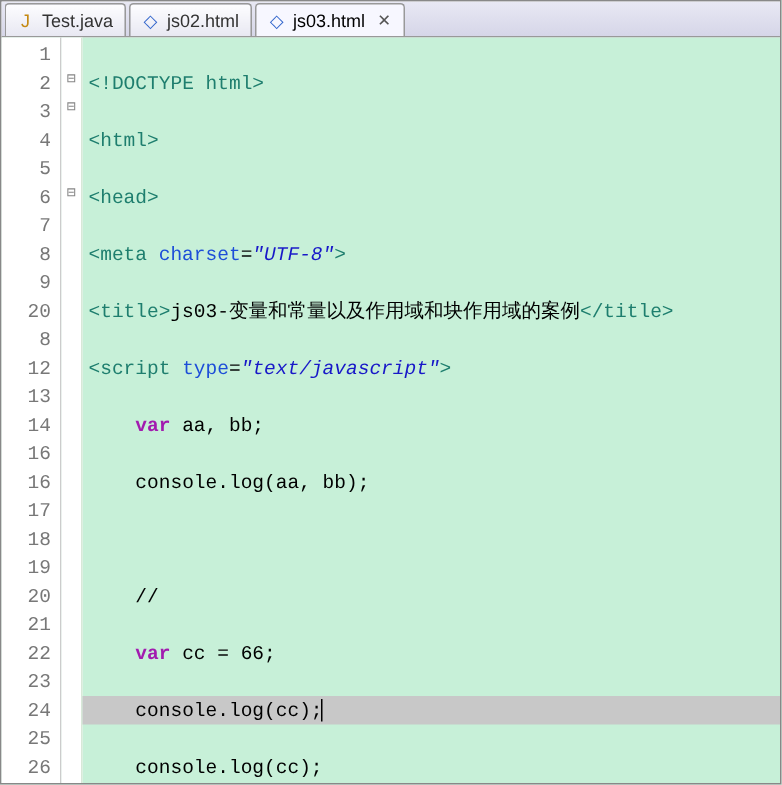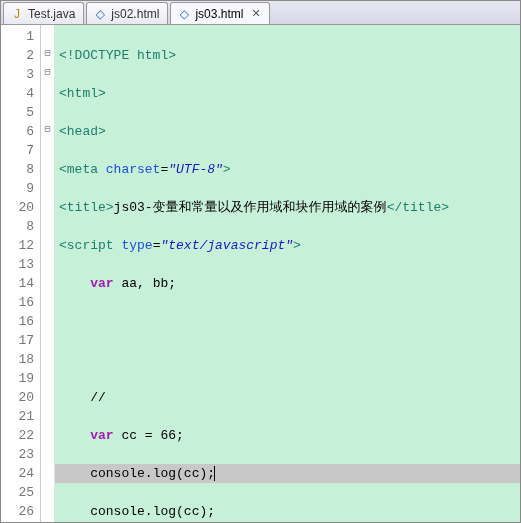--- a/index.html
+++ b/index.html
@@ -182,21 +182,21 @@
       <div class="fm"></div>
   </div>
   <div class="code">
 <div class="line"><span class="t-tag">&lt;!</span><span class="t-tag">DOCTYPE</span><span class="t-tag"> html&gt;</span></div>
 <div class="line"><span class="t-tag">&lt;html&gt;</span></div>
 <div class="line"><span class="t-tag">&lt;head&gt;</span></div>
 <div class="line"><span class="t-tag">&lt;meta </span><span class="t-attr">charset</span><span class="t-text">=</span><span class="t-str">"UTF-8"</span><span class="t-tag">&gt;</span></div>
 <div class="line"><span class="t-tag">&lt;title&gt;</span><span class="t-text">js03-变量和常量以及作用域和块作用域的案例</span><span class="t-tag">&lt;/title&gt;</span></div>
 <div class="line"><span class="t-tag">&lt;script </span><span class="t-attr">type</span><span class="t-text">=</span><span class="t-str">"text/javascript"</span><span class="t-tag">&gt;</span></div>
 <div class="line"><span>    </span><span class="t-kw">var</span><span class="t-text"> aa, bb;</span></div>
-<div class="line"><span>    </span></div>
+<div class="line"><span>    </span><span class="t-text">console.log(aa, bb);</span></div>
 <div class="line"><span></span></div>
 <div class="line"><span>    </span><span class="t-text">//</span></div>
 <div class="line"><span>    </span><span class="t-kw">var</span><span class="t-text"> cc = 66;</span></div>
 <div class="line current"><span>    </span><span class="t-text">console.log(cc);</span><span class="caret"></span></div>
 <div class="line"><span>    </span><span class="t-text">console.log(cc);</span></div>
 
 
 
 
 

